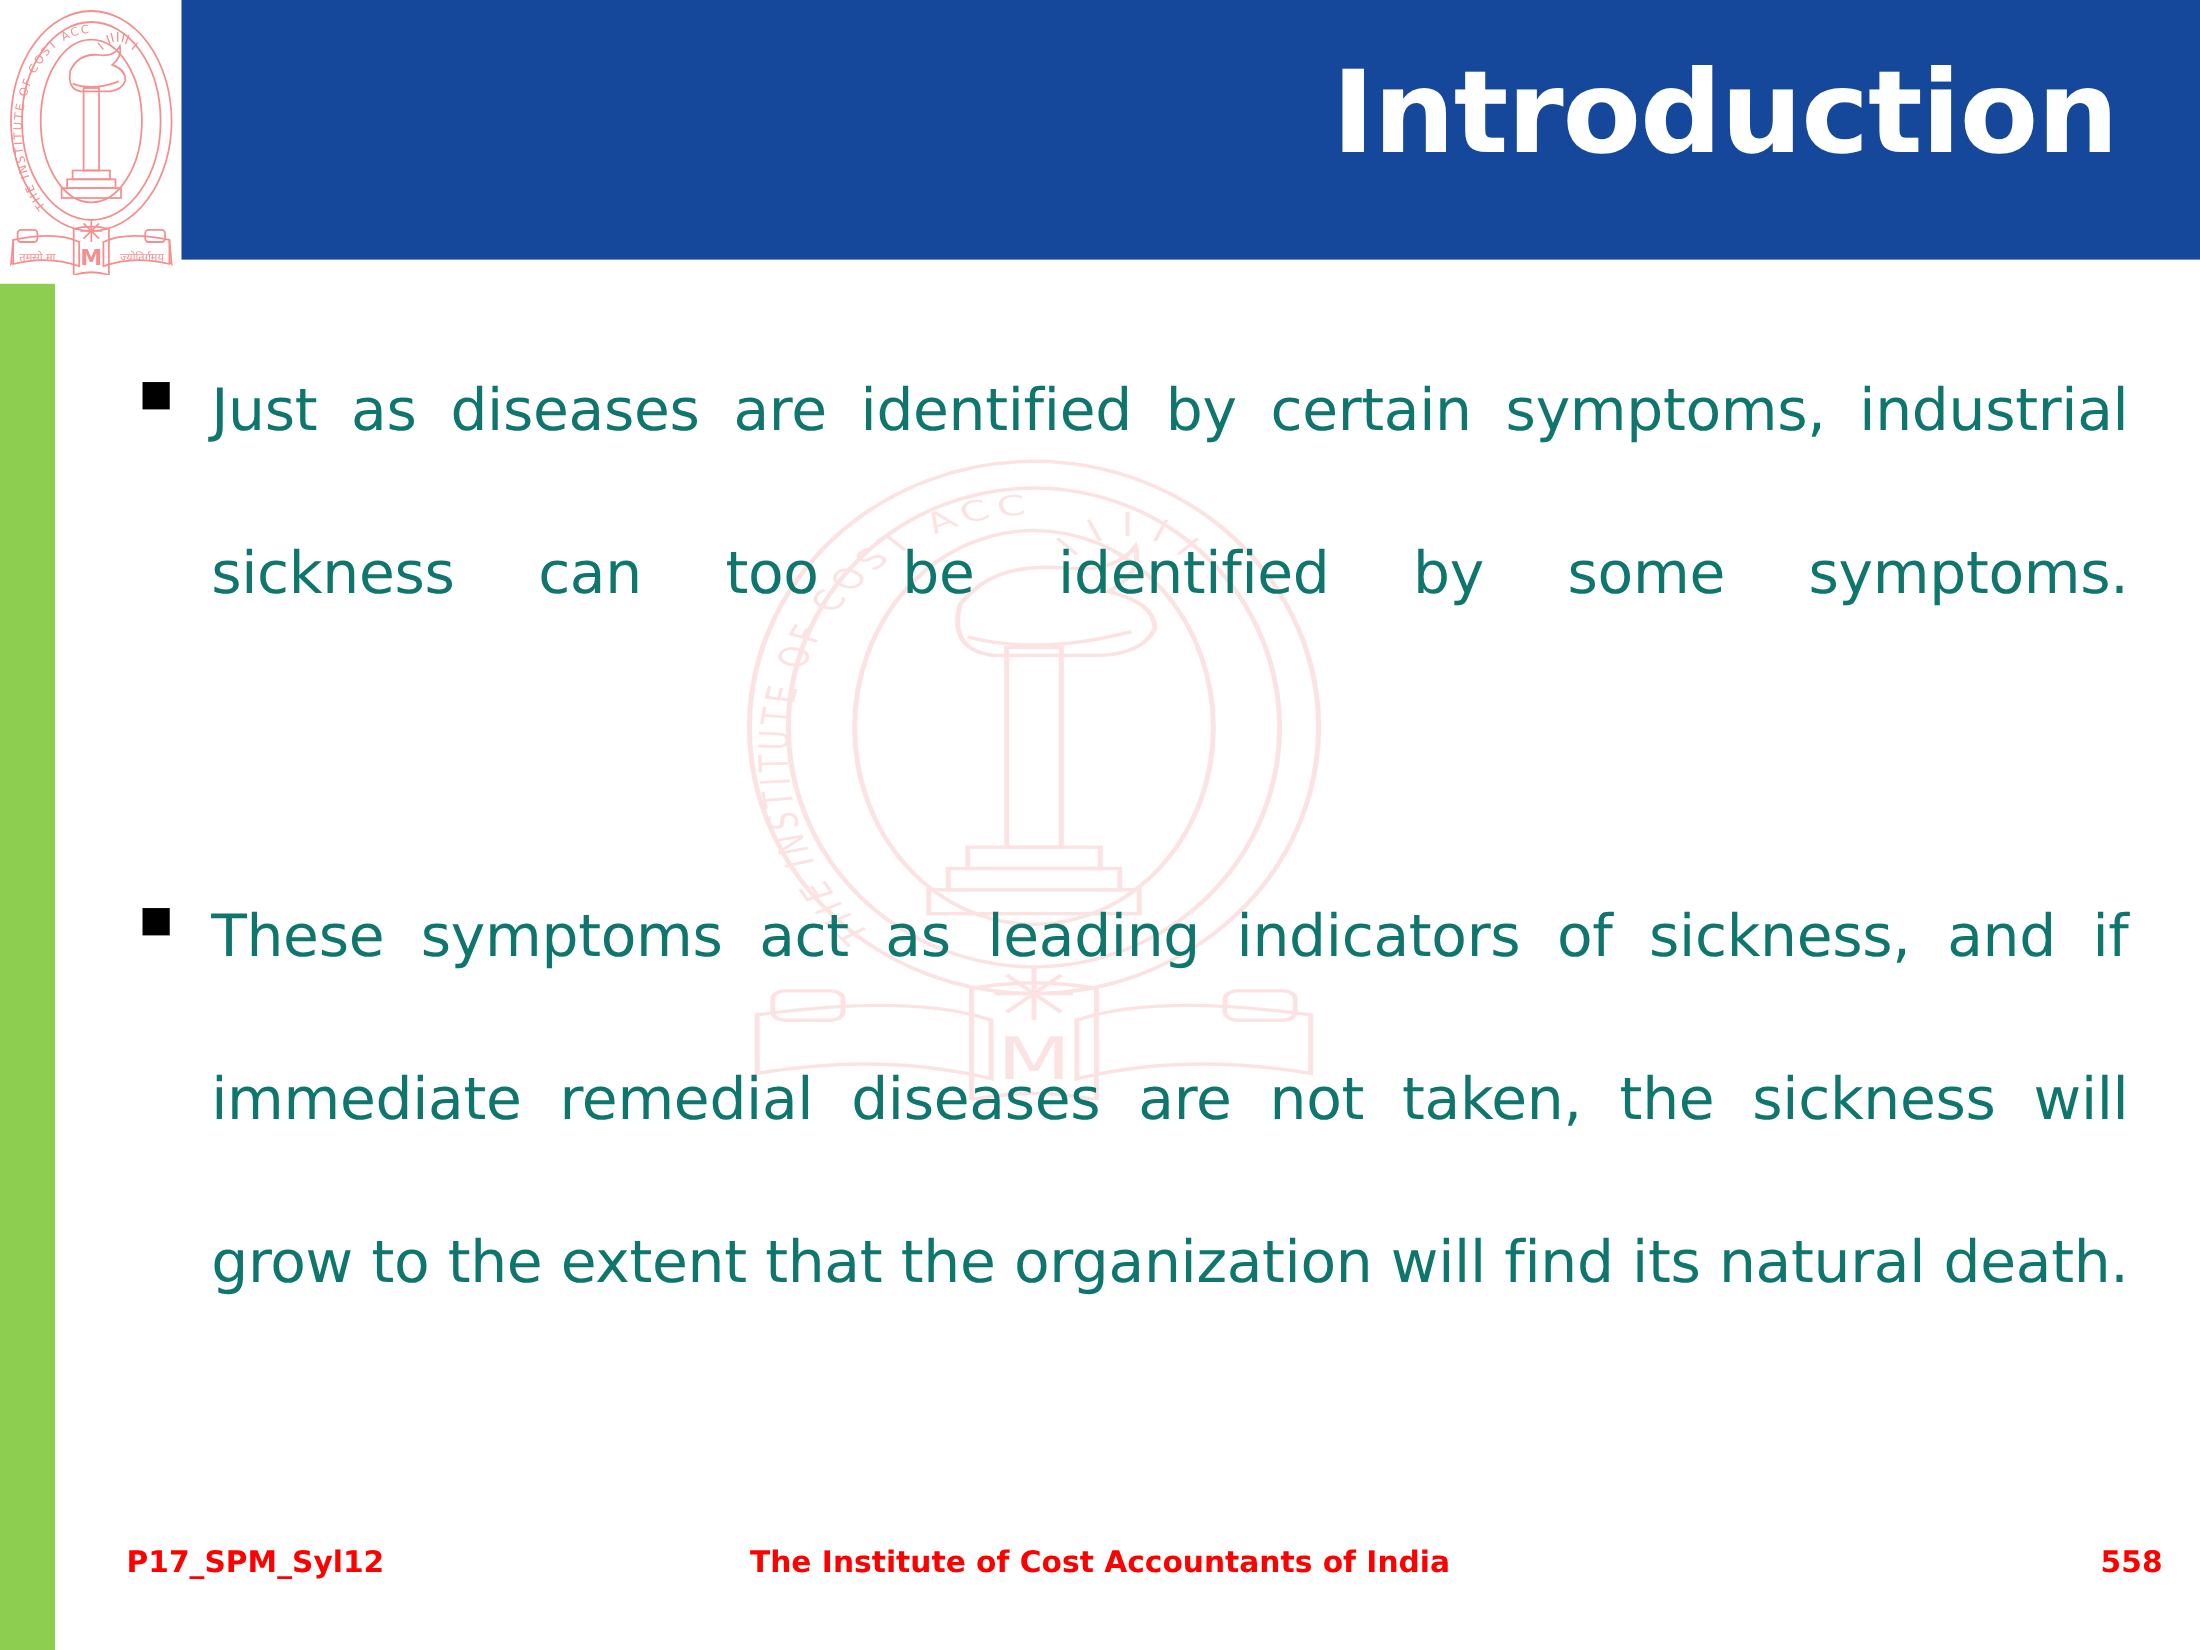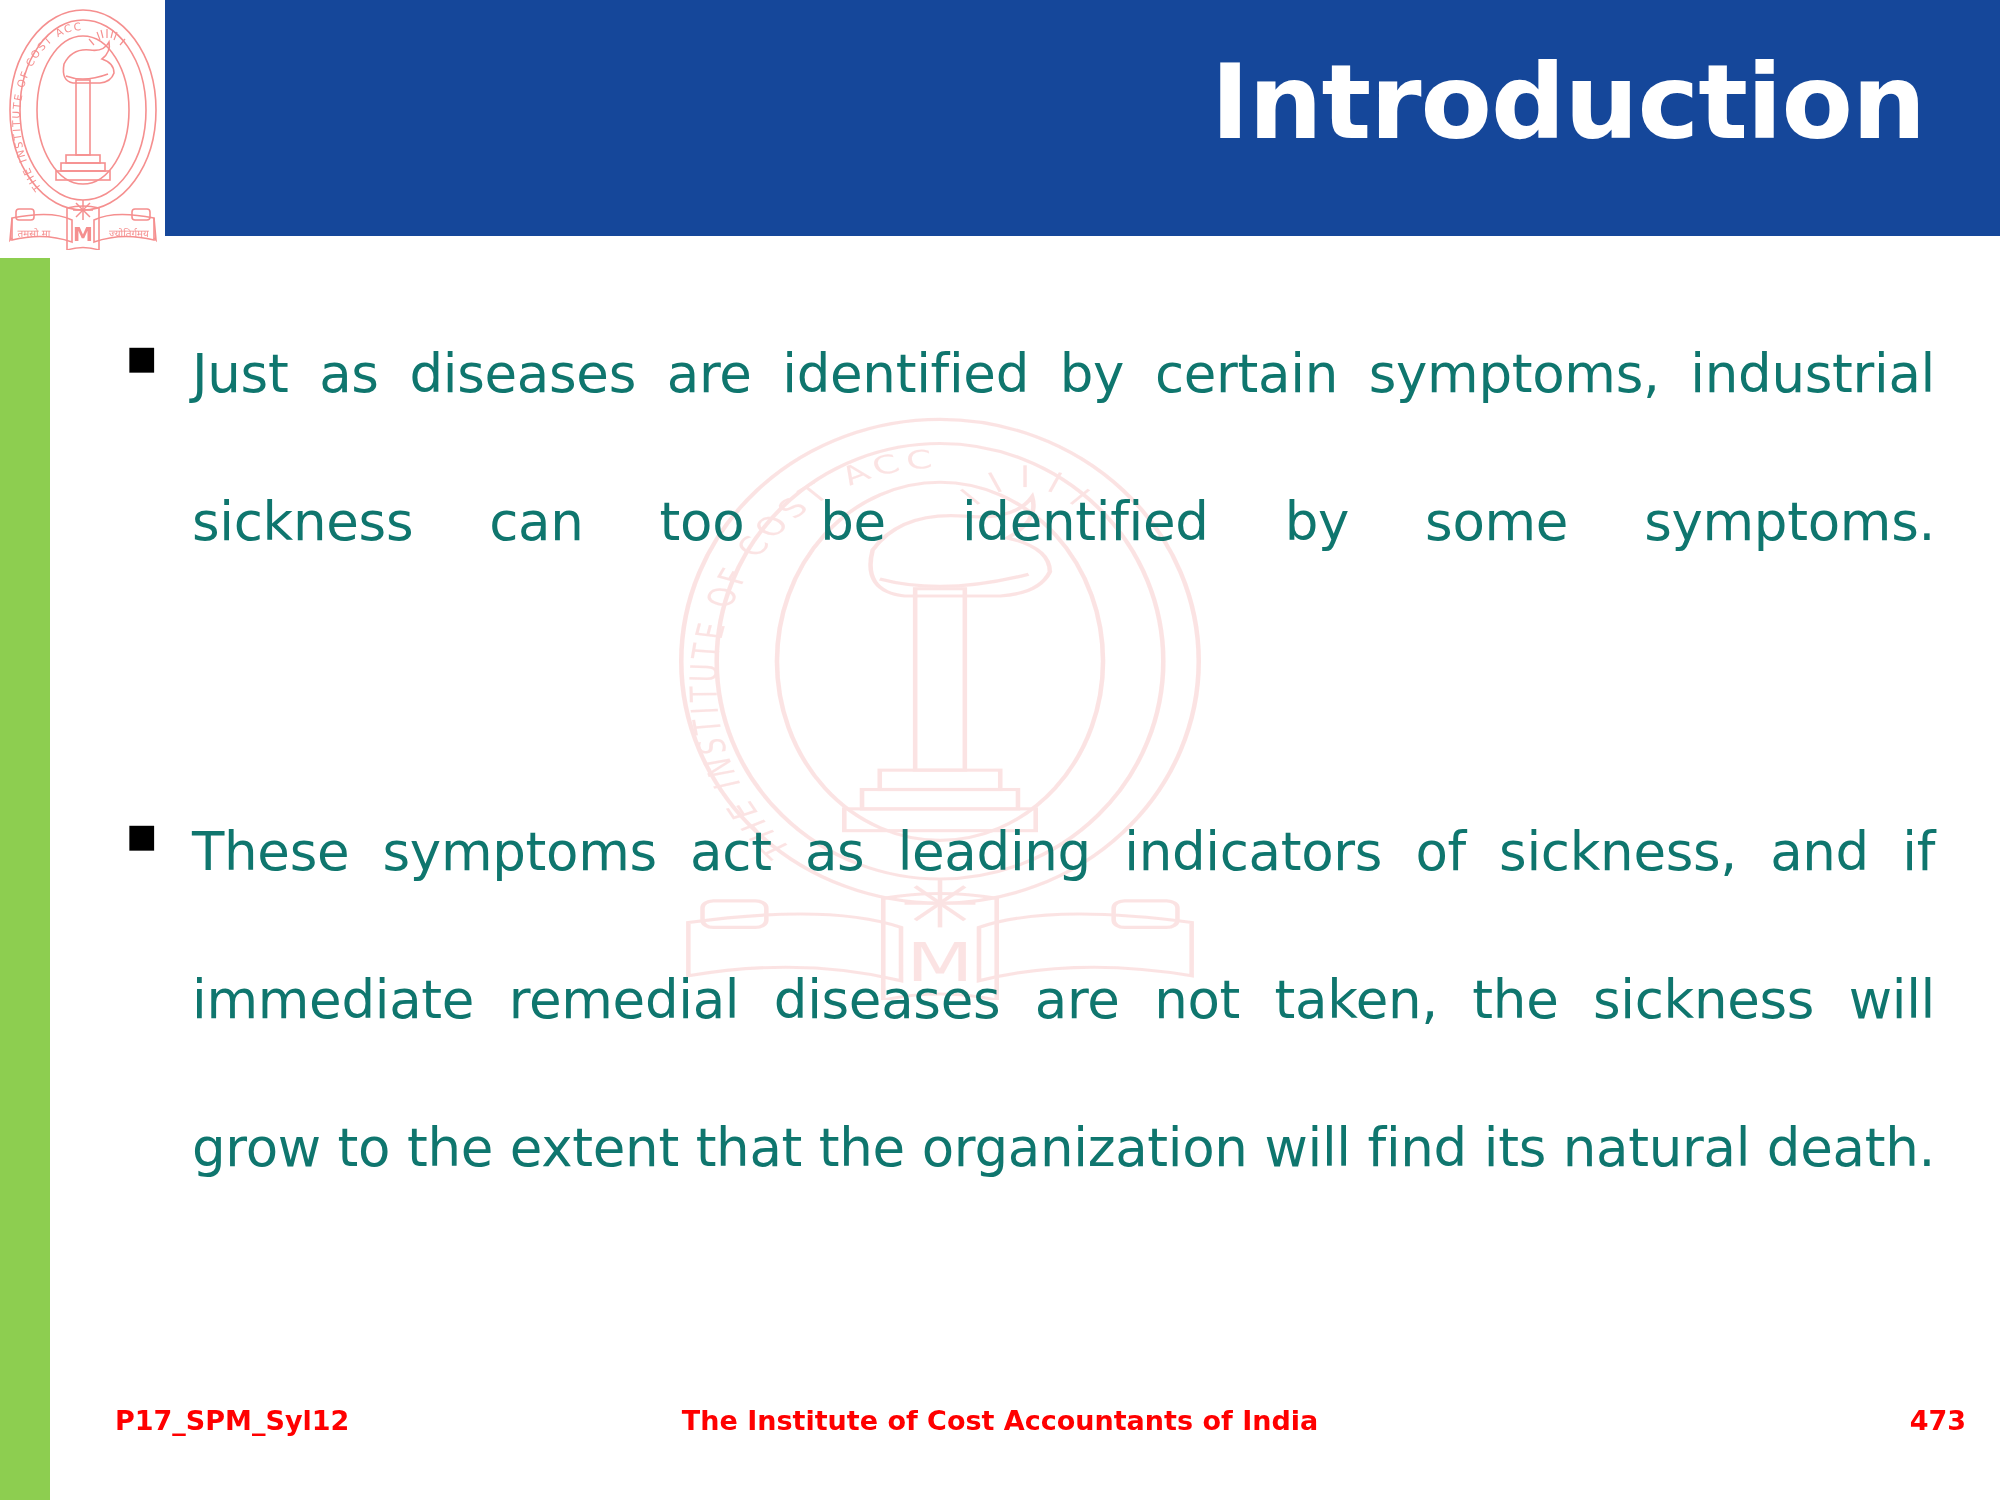--- a/index.html
+++ b/index.html
@@ -253,14 +253,14 @@
   <div class="bullet-row">
     <span class="bullet-marker">▪</span>
     <span class="bullet-text">These symptoms act as leading indicators of sickness, and if immediate remedial diseases are not taken, the sickness will grow to the extent that the organization will find its natural death.</span>
   </div>
 
 </div>
 
 <div class="footer">
   <span class="footer-left">P17_SPM_Syl12</span>
   <span class="footer-center">The Institute of Cost Accountants of India</span>
-  <span class="footer-right">473</span>
+  <span class="footer-right">558</span>
 </div>
 
 </body></html>

